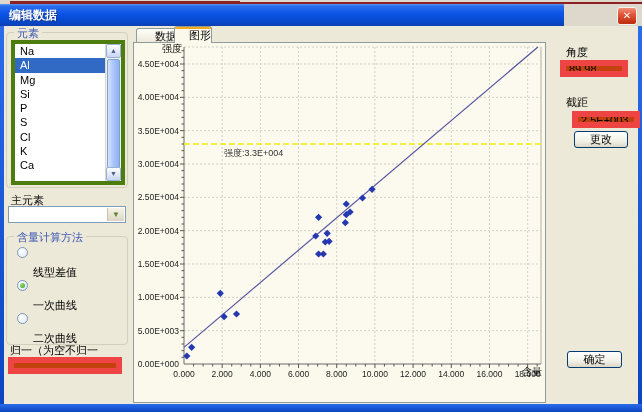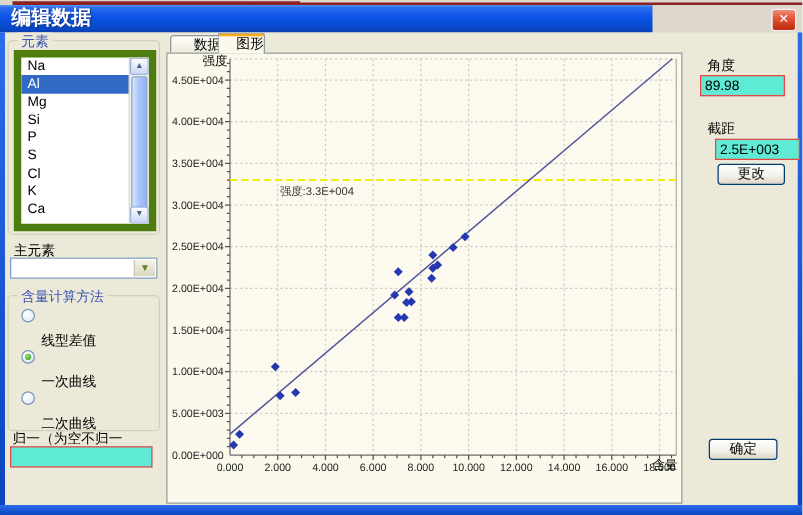--- a/index.html
+++ b/index.html
@@ -1,45 +1,45 @@
 <!DOCTYPE html>
 <html><head>
 <meta charset="utf-8">
 <style>
   html,body{margin:0;padding:0;}
   body{width:642px;height:412px;position:relative;overflow:hidden;
        font-family:"Liberation Sans","DejaVu Sans",sans-serif;background:#ded8cc;}
   .abs{position:absolute;}
   .lbl{font-size:11px;color:#000;}
   
-  .titlebar{left:0;top:4px;width:522px;height:22px;
+  .titlebar{left:0;top:4px;width:564px;height:22px;
     background:linear-gradient(180deg,#5a96f2 0%,#2a6cec 10%,#0a53e6 45%,#0747c8 85%,#0f3fb0 100%);
-    color:#fff;font-weight:bold;font-size:16px;line-height:22px;padding-left:9px;box-sizing:border-box;
+    color:#fff;font-weight:bold;font-size:12px;line-height:22px;padding-left:9px;box-sizing:border-box;
     text-shadow:1px 1px 1px #1a3a8a;}
   .frame{background:linear-gradient(180deg,#2a6cec,#0b45c0);}
   .closebtn{right:5px;top:7px;width:18px;height:16px;border:1px solid #f2f2f2;border-radius:3px;
     background:linear-gradient(180deg,#f0907a 0%,#e25638 40%,#c33114 90%);
     color:#fff;font-size:10px;font-weight:bold;text-align:center;line-height:15px;cursor:pointer;}
   .content{left:4px;top:26px;width:634px;height:378px;background:#ece9d8;}
   
   .groupbox{border:1px solid #d2cfba;border-radius:4px;box-sizing:border-box;}
   .gcaption{position:absolute;top:-7px;left:7px;background:#ece9d8;padding:0 3px;
     font-size:11px;color:#3c55b5;white-space:nowrap;}
   
-  .listbox{background:#fff;border:6px solid #4d7c0f;box-sizing:border-box;overflow:hidden;text-decoration:underline;}
+  .listbox{background:#fff;border:4px solid #4d7c0f;box-sizing:border-box;overflow:hidden;text-decoration:underline;}
   .listitem{height:14.3px;line-height:14px;font-size:11px;padding-left:5px;color:#000;cursor:default;}
   .listitem.selected{background:#316ac5;color:#fff;}
   
   .sbar{position:absolute;top:0;right:0;width:15px;height:100%;background:#f3f1ec;border-left:1px solid #dcd9cc;}
   .sbtn{position:absolute;left:0;width:15px;height:14px;border:1px solid #9ab0d8;border-radius:2px;box-sizing:border-box;
     background:linear-gradient(180deg,#fdfefd,#c9d6f5);color:#4d6185;font-size:7px;text-align:center;line-height:12px;}
   .sthumb{position:absolute;left:1px;width:13px;border:1px solid #7da2ce;border-radius:2px;box-sizing:border-box;
     background:linear-gradient(90deg,#d7e3fd,#a9c4f9 50%,#8fb2f4);}
   
-  .txt{border:1px solid #ef4444;background:#5eead4;font-size:11px;padding:1px 3px;box-sizing:border-box;
+  .txt{border:6px solid #ef4444;background:#c2410c;font-size:11px;padding:1px 3px;box-sizing:border-box;
     font-family:"Liberation Sans","DejaVu Sans",sans-serif;}
   .xpbtn{border:1px solid #003c74;border-radius:3px;font-size:11px;text-align:center;cursor:pointer;box-sizing:border-box;
     background:linear-gradient(180deg,#ffffff 0%,#f2f1e7 60%,#dcd6c6 100%);color:#000;line-height:15px;}
   
   .combo{background:#fff;border:1px solid #7f9db9;box-sizing:border-box;}
   .combobtn{position:absolute;right:1px;top:1px;bottom:1px;width:16px;
     background:linear-gradient(180deg,#f7f4e8,#dbd6c2);border-left:1px solid #c6c3b2;
     color:#5f8430;font-size:8px;text-align:center;line-height:14px;}
   
   .radiorow{height:13px;margin-bottom:20px;display:flex;align-items:center;}

